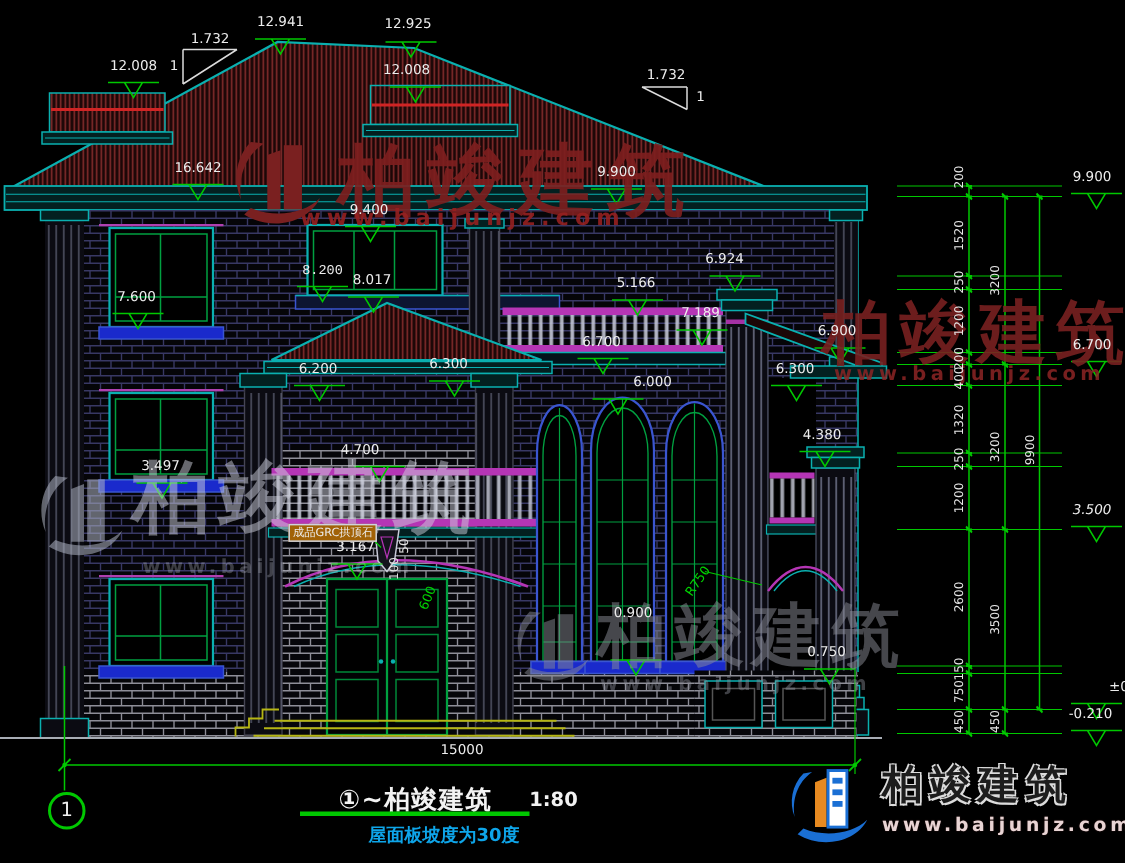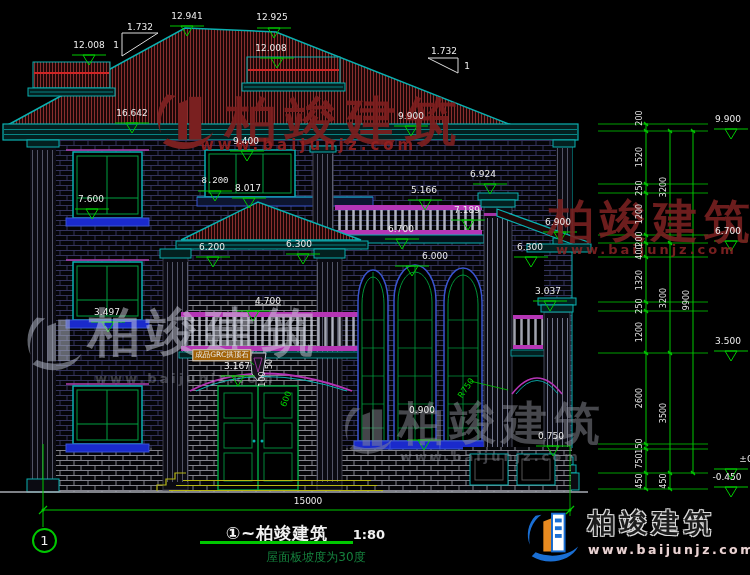--- a/index.html
+++ b/index.html
@@ -14,21 +14,21 @@
   .boxed{border:1px solid #cfd2da;background:#a16207;padding:1px 2px;font-size:7.5px;}
   .wm{position:absolute;font-weight:700;white-space:nowrap;z-index:20;line-height:1;}
   .wm-url{position:absolute;font-weight:700;white-space:nowrap;z-index:20;line-height:1;}
   #title-block{position:absolute;z-index:32;}
   .title-main{position:absolute;left:277px;top:533px;transform:translate(-50%,-50%);
       color:#f2f2f2;font-size:17px;font-weight:700;letter-spacing:1px;white-space:nowrap;}
   .title-scale{position:absolute;left:369px;top:534px;transform:translate(-50%,-50%);
       color:#f2f2f2;font-size:13px;font-weight:700;}
   .title-underline{position:absolute;left:200px;top:541px;width:153px;height:3px;background:#00c800;}
   .title-sub{position:absolute;left:296px;top:557px;transform:translate(-50%,-50%);
-      color:#15803d;font-size:12px;font-weight:400;white-space:nowrap;margin-left:20px;}
+      color:#0ea5e9;font-size:12px;font-weight:700;white-space:nowrap;}
   #axis-bubble{position:absolute;left:32px;top:528px;width:21px;height:21px;border:2px solid #00c800;
       border-radius:50%;color:#f0f0f0;font-size:13px;display:flex;align-items:center;
       justify-content:center;z-index:31;}
   #logo{position:absolute;left:524px;top:505px;z-index:33;display:flex;align-items:flex-start;}
   .logo-text{margin-left:6px;}
   .logo-name{color:#1d1d1d;font-size:27px;font-weight:700;letter-spacing:5px;white-space:nowrap;
       text-shadow:-1px -1px 0 #dcdcdc,1px -1px 0 #dcdcdc,-1px 1px 0 #dcdcdc,1px 1px 0 #dcdcdc;}
   .logo-url{color:#e8d4d4;font-size:12.5px;font-weight:700;letter-spacing:2.5px;margin-top:1px;
       text-shadow:0 0 1px #402020;}
 </style>
@@ -417,30 +417,30 @@
       <div class="lbl ev" style="left: 91px; top: 199px; transform: translate(-50%, -50%);">7.600</div>
       <div class="lbl ev" style="left: 424px; top: 190px; transform: translate(-50%, -50%);">5.166</div>
       <div class="lbl ev" style="left: 467px; top: 210px; transform: translate(-50%, -50%);">7.189</div>
       <div class="lbl ev" style="left: 401px; top: 229px; transform: translate(-50%, -50%);">6.700</div>
       <div class="lbl ev" style="left: 558px; top: 222px; transform: translate(-50%, -50%);">6.900</div>
       <div class="lbl ev" style="left: 530px; top: 247px; transform: translate(-50%, -50%);">6.300</div>
       <div class="lbl ev" style="left: 212px; top: 247px; transform: translate(-50%, -50%);">6.200</div>
       <div class="lbl ev" style="left: 299px; top: 244px; transform: translate(-50%, -50%);">6.300</div>
       <div class="lbl ev" style="left: 407px; top: 256px; transform: translate(-50%, -50%); margin-left: 28px;">6.000</div>
       <div class="lbl ev" style="left: 107px; top: 312px; transform: translate(-50%, -50%);">3.497</div>
-      <div class="lbl ev" style="left: 268px; top: 301px; transform: translate(-50%, -50%); text-decoration: underline;">4.700</div>
-      <div class="lbl ev" style="left: 548px; top: 291px; transform: translate(-50%, -50%);">3.037</div>
+      <div class="lbl ev" style="left: 240px; top: 301px; transform: translate(-50%, -50%);">4.700</div>
+      <div class="lbl ev" style="left: 548px; top: 291px; transform: translate(-50%, -50%);">4.380</div>
       <div class="lbl ev" style="left: 237px; top: 366px; transform: translate(-50%, -50%);">3.167</div>
       <div class="lbl ev" style="left: 422px; top: 410px; transform: translate(-50%, -50%);">0.900</div>
       <div class="lbl ev" style="left: 551px; top: 436px; transform: translate(-50%, -50%);">0.750</div>
       <div class="lbl ev" style="left: 728px; top: 119px; transform: translate(-50%, -50%);">9.900</div>
       <div class="lbl ev" style="left: 728px; top: 231px; transform: translate(-50%, -50%);">6.700</div>
-      <div class="lbl ev" style="left: 728px; top: 341px; transform: translate(-50%, -50%);">3.500</div>
+      <div class="lbl ev" style="left: 728px; top: 341px; transform: translate(-50%, -50%); font-style: italic;">3.500</div>
       <div class="lbl ev" style="left: 756px; top: 459px; transform: translate(-50%, -50%);">±0.000</div>
-      <div class="lbl ev" style="left: 727px; top: 477px; transform: translate(-50%, -50%);">-0.450</div>
+      <div class="lbl ev" style="left: 727px; top: 477px; transform: translate(-50%, -50%);">-0.210</div>
       <div class="lbl ev" style="left: 308px; top: 501px; transform: translate(-50%, -50%);">15000</div>
       <div class="lbl dim" style="left: 640px; top: 118px; transform: translate(-50%, -50%) rotate(-90deg);">200</div>
       <div class="lbl dim" style="left: 640px; top: 157px; transform: translate(-50%, -50%) rotate(-90deg);">1520</div>
       <div class="lbl dim" style="left: 640px; top: 188px; transform: translate(-50%, -50%) rotate(-90deg);">250</div>
       <div class="lbl dim" style="left: 640px; top: 214px; transform: translate(-50%, -50%) rotate(-90deg);">1200</div>
       <div class="lbl dim" style="left: 640px; top: 239px; transform: translate(-50%, -50%) rotate(-90deg);">200</div>
       <div class="lbl dim" style="left: 640px; top: 252px; transform: translate(-50%, -50%) rotate(-90deg);">400</div>
       <div class="lbl dim" style="left: 640px; top: 280px; transform: translate(-50%, -50%) rotate(-90deg);">1320</div>
       <div class="lbl dim" style="left: 640px; top: 306px; transform: translate(-50%, -50%) rotate(-90deg);">250</div>
       <div class="lbl dim" style="left: 640px; top: 332px; transform: translate(-50%, -50%) rotate(-90deg);">1200</div>

